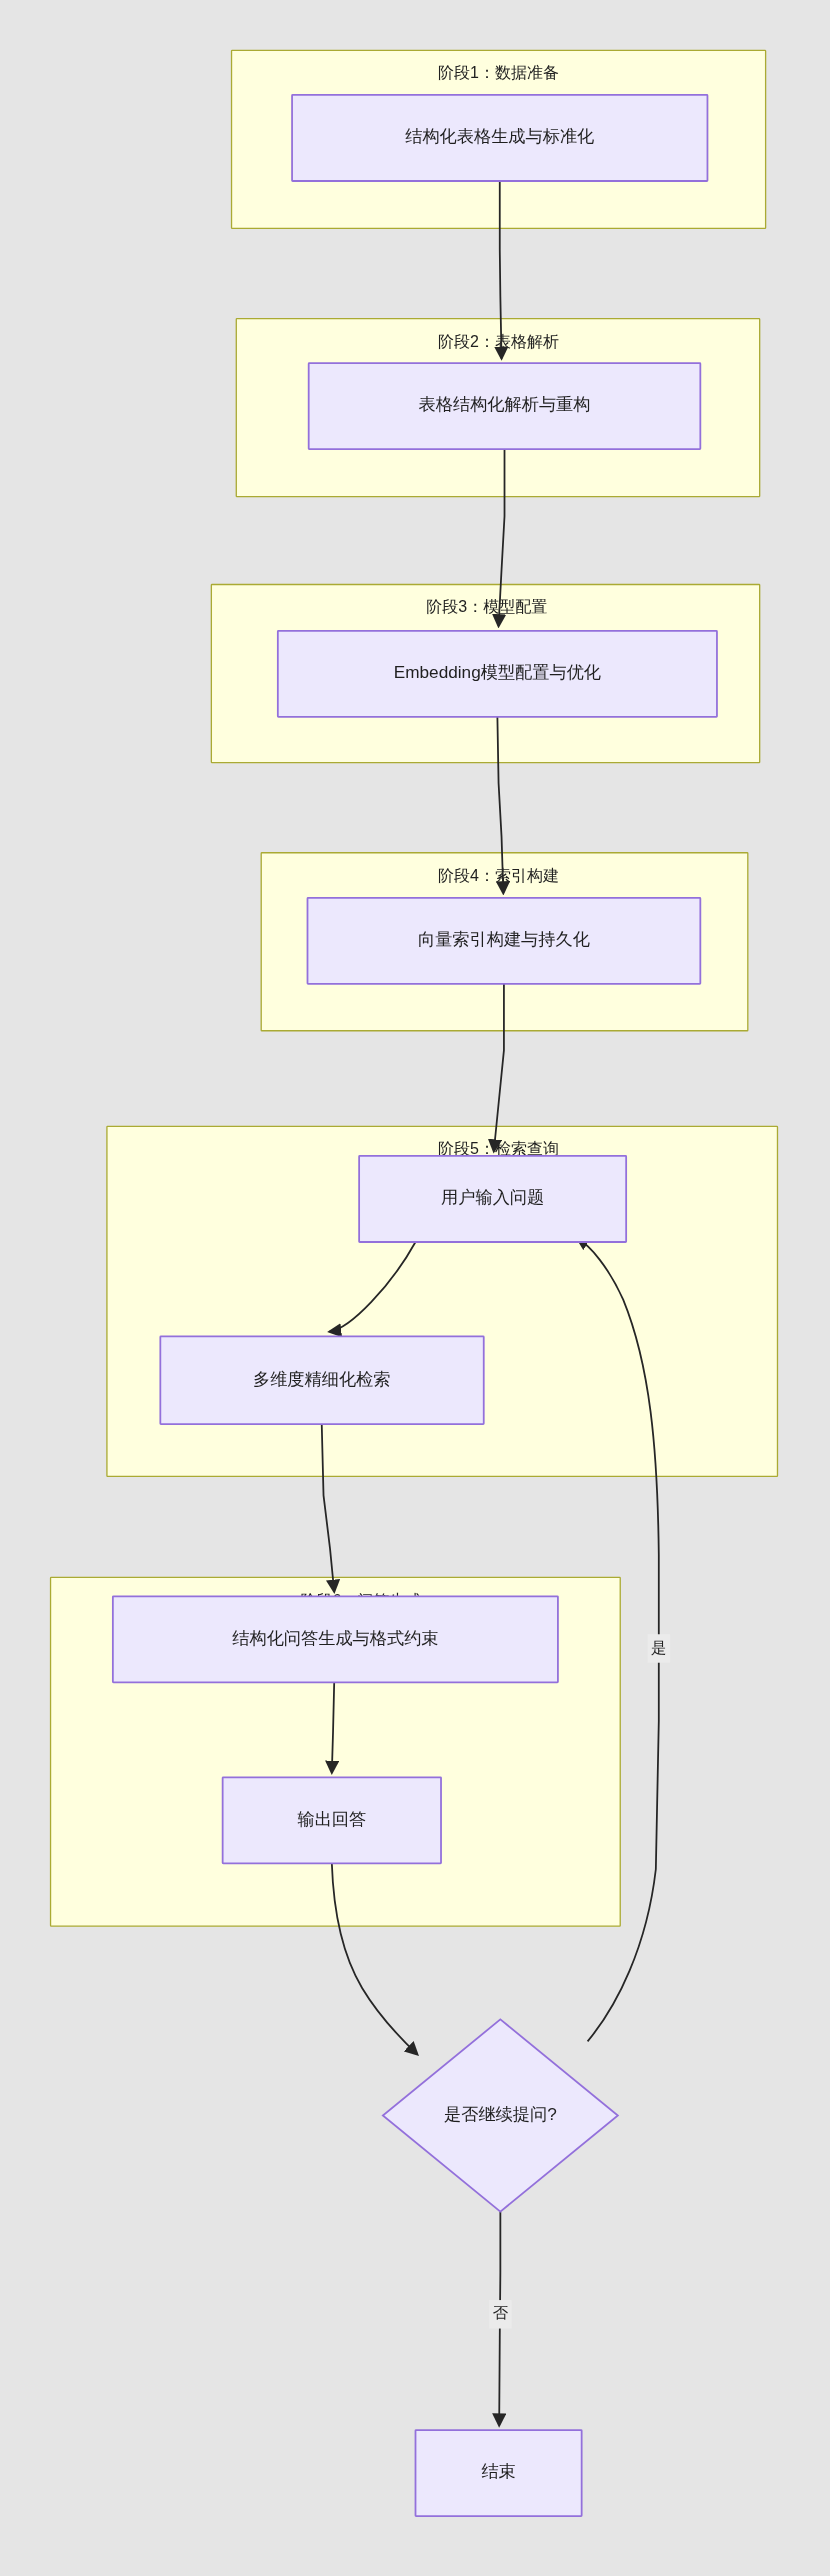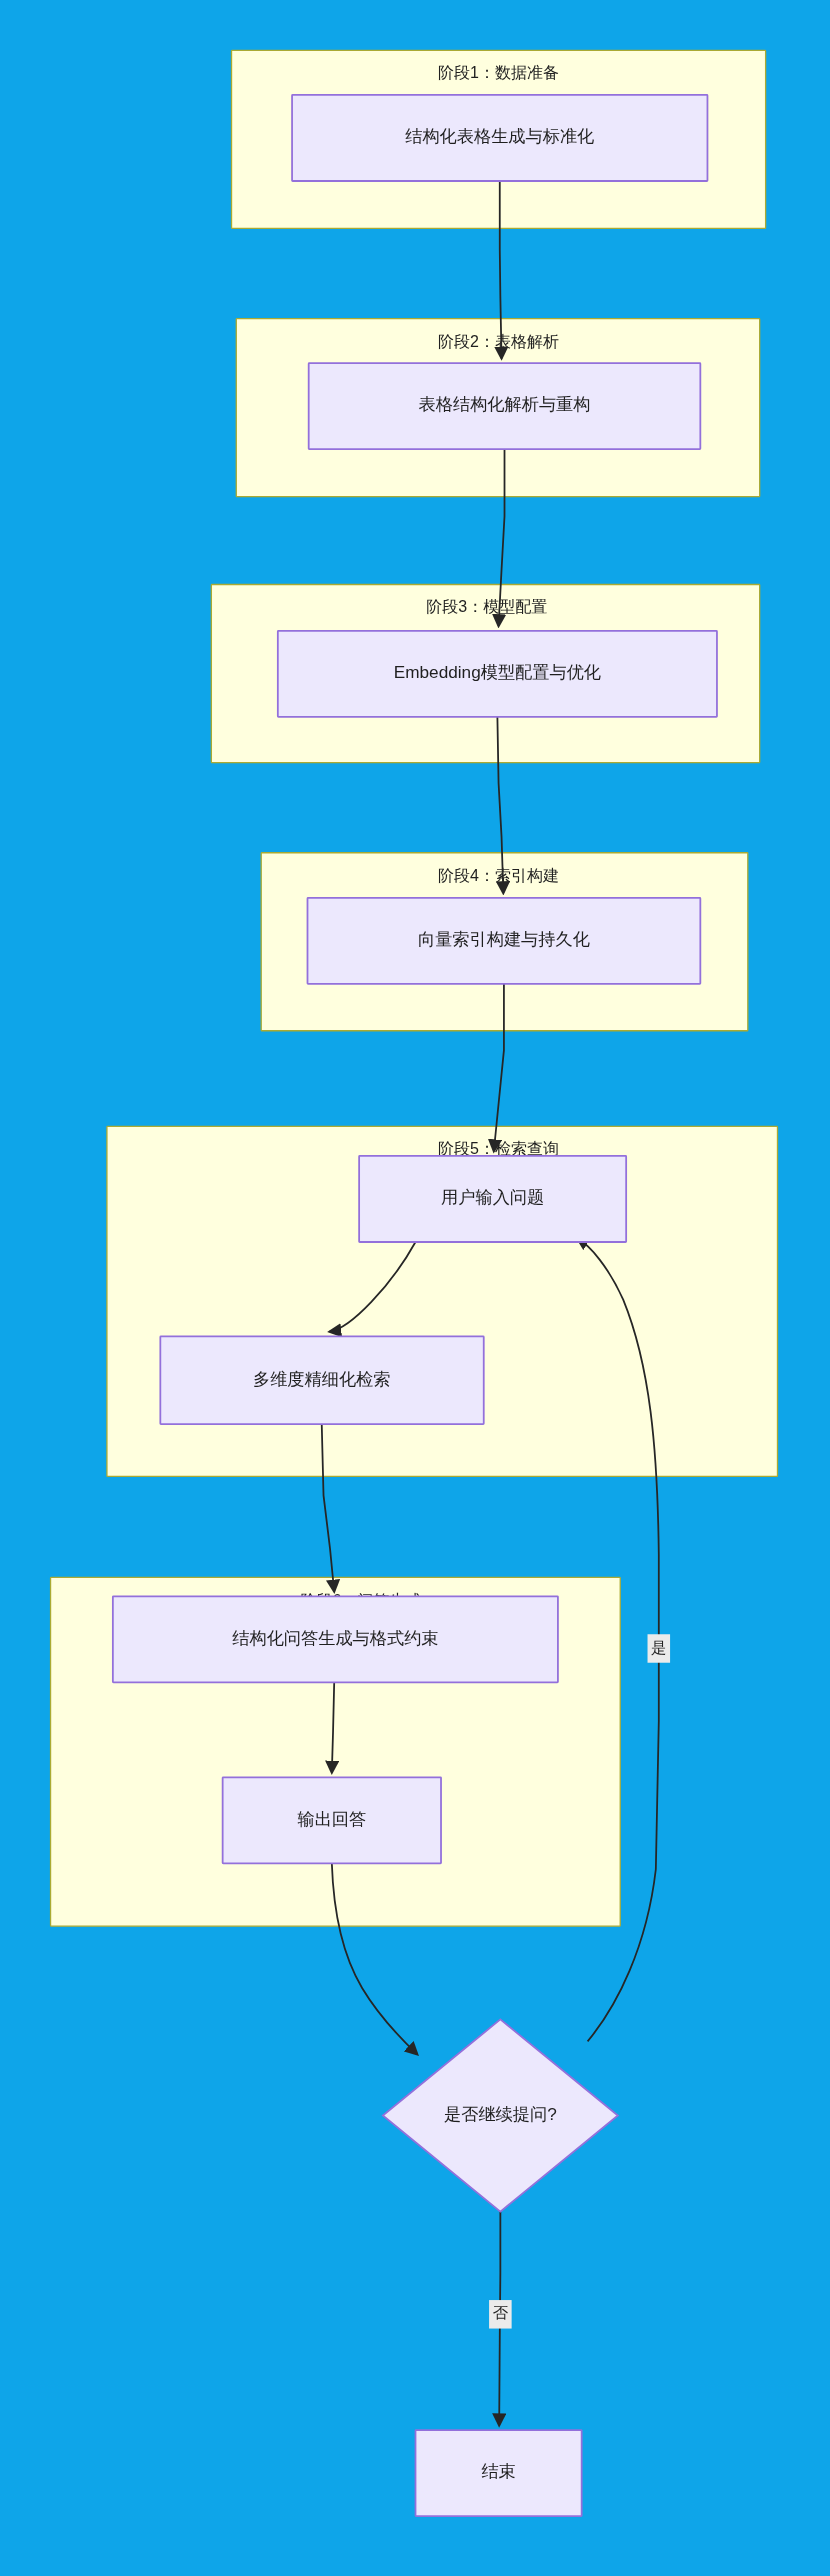--- a/index.html
+++ b/index.html
@@ -11,21 +11,21 @@
   body {
     width: 831px;
     height: 2576px;
     font-family: "Liberation Sans", "DejaVu Sans", sans-serif;
     overflow: hidden;
   }
   #flow-root {
     position: relative;
     width: 831px;
     height: 2576px;
-    background: #0ea5e9;
+    background: #e5e5e5;
   }
   svg#flow-svg {
     position: absolute;
     top: 0;
     left: 0;
     width: 831px;
     height: 2576px;
     display: block;
   }
   .cluster-box {

